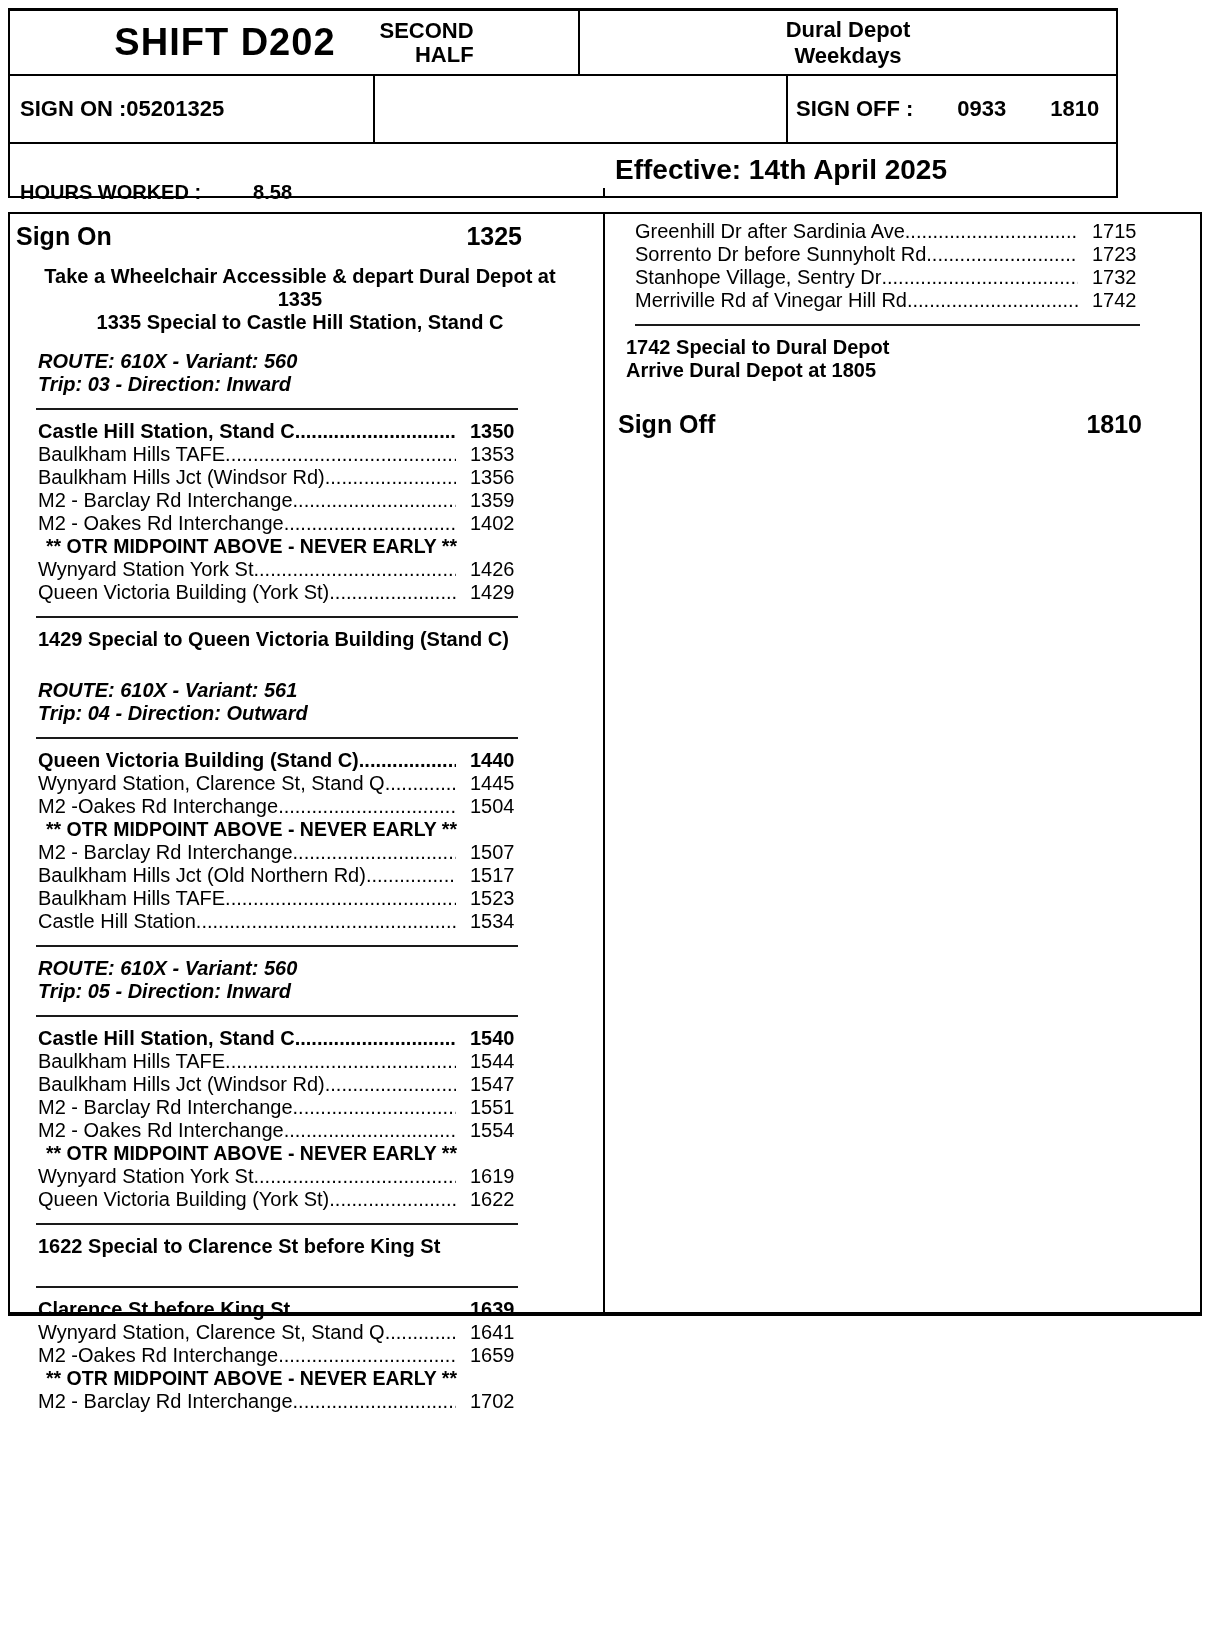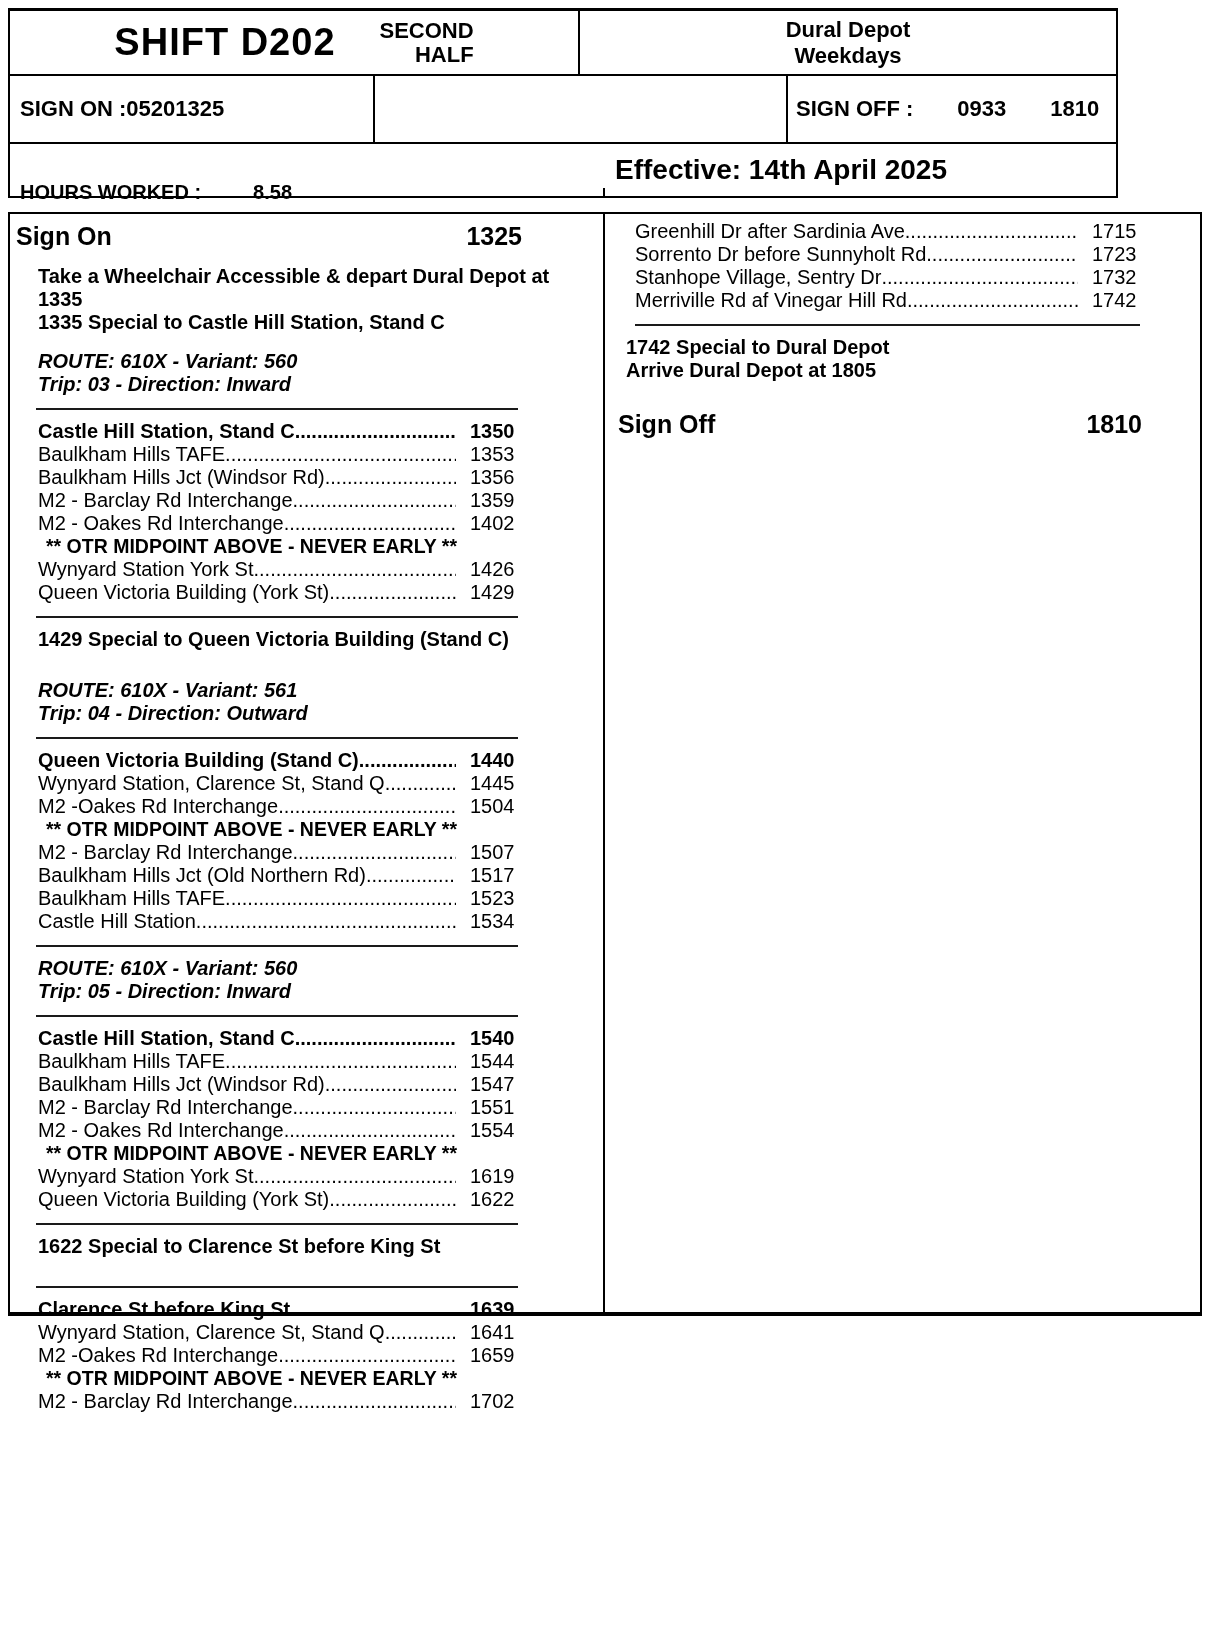--- a/index.html
+++ b/index.html
@@ -38,21 +38,21 @@
   .col-right{flex:1;padding:6px 0 0 12px;}
 
   .heading-row{display:flex;justify-content:space-between;font-size:25px;font-weight:bold;
                margin:2px 0 14px 0;}
   .col-left .heading-row{width:506px;}
   .col-right .heading-row{width:524px;margin-left:1px;gap:8px;}
 
   .para,.route,.special{font-size:20px;font-weight:bold;}
   .col-left .para,.col-left .route,.col-left .special{margin-left:22px;width:524px;}
   .col-right .para,.col-right .route,.col-right .special{margin-left:9px;width:524px;}
-  .para{margin-bottom:16px;}
+  .para{margin-bottom:16px;text-align:center;}
   .para .line,.route .line,.special .line{line-height:23px;white-space:nowrap;}
   .route{font-style:italic;margin-bottom:0;}
   .special{margin-bottom:28px;}
 
   .rule{height:2px;background:#1a1a1a;margin-top:12px;margin-bottom:10px;}
   .col-left .rule{margin-left:20px;width:482px;}
   .col-right .rule{margin-left:18px;width:505px;}
 
   .stops{font-size:20px;}
   .col-left .stops{margin-left:22px;width:480px;}

